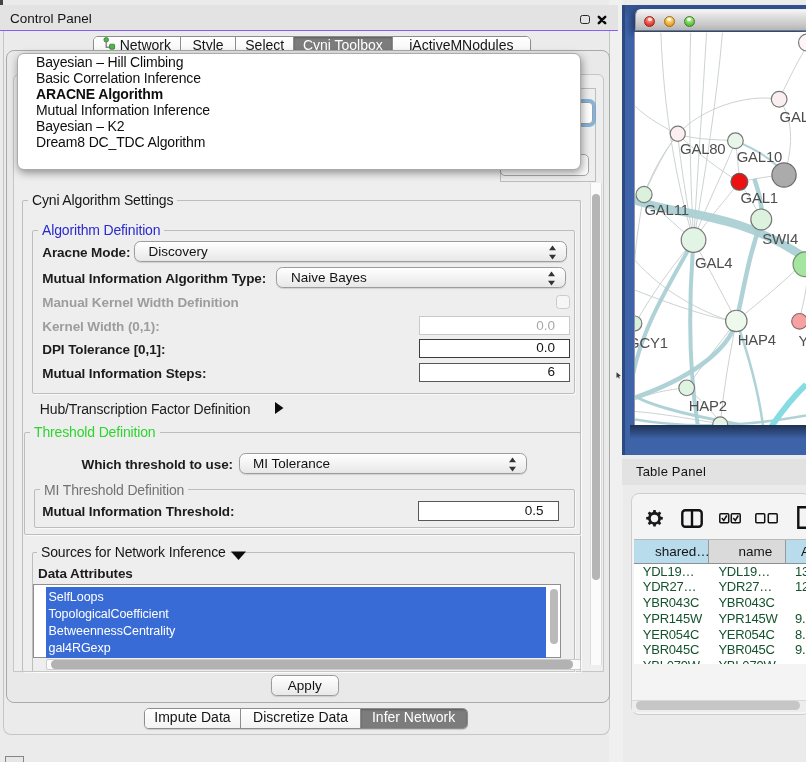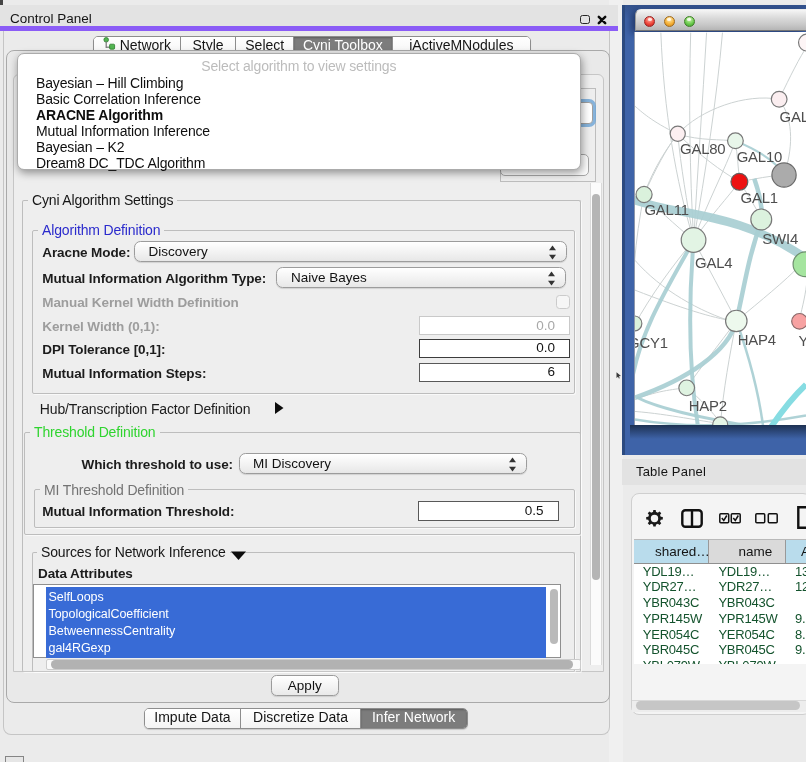--- a/index.html
+++ b/index.html
@@ -15,21 +15,21 @@
 .seg div:last-child{border-right:none}
 .seg div.sel{background:#7c7c7c;color:#fff;box-shadow:inset 0 1px 2px rgba(0,0,0,.25)}
 </style></head>
 <body>
 
 <div class="abs" style="left:0;top:0;width:3px;height:5px;background:#454545"></div>
 <div class="abs" style="left:609px;top:0;width:13.5px;height:762px;background:#f0f0f0"></div>
 
 <div class="abs" style="left:2.5px;top:31px;width:607px;height:704px;border:1px solid #c5c5c5;border-top:none;border-radius:0 0 8px 8px;background:#ebebeb"></div>
 
-<div class="abs" style="left:0;top:5px;width:618px;height:26px;background:#e3e3e3;border-bottom:5px solid #8b5cf6">
+<div class="abs" style="left:0;top:5px;width:618px;height:26px;background:#e3e3e3;border-bottom:1px solid #8b5cf6">
   <div class="abs" style="left:10px;top:0;height:26px;display:flex;align-items:center;font-size:13.5px;color:#141414">Control Panel</div>
   <div class="abs" style="left:580px;top:9.5px;width:9.5px;height:9.5px;border:1.6px solid #262626;border-radius:2.5px"></div>
   <svg class="abs" style="left:597px;top:10px" width="10" height="10" viewBox="0 0 10 10">
       <path d="M1.8 1.8 L8.2 8.2 M8.2 1.8 L1.8 8.2" stroke="#0a0a0a" stroke-width="2.5" stroke-linecap="round"></path>
     </svg>
 </div>
 
 <div class="seg" style="left:93px;top:36px;width:438px">
   <div style="width:87px"><svg width="13" height="14" viewBox="0 0 13 14" style="margin-right:4px">
         <circle cx="3.2" cy="2.8" r="2.3" fill="#53b552" stroke="#2c7c2c" stroke-width=".8"></circle>
@@ -83,21 +83,21 @@
 
 <div class="abs" style="left:39.8px;top:400.5px;font-size:14px;letter-spacing:-.15px;color:#1c1c1c">Hub/Transcription Factor Definition</div>
 <svg class="abs" style="left:272.5px;top:400.5px" width="12" height="14" viewBox="0 0 12 14">
     <path d="M2 1 L10.5 7 L2 13 Z" fill="#0c0c0c"></path>
   </svg>
 
 <div class="gbox" style="left:24px;top:431.5px;width:557px;height:103px"></div>
 <div class="gttl" style="left:30px;top:424.5px;color:#2fd42f;background:#eee">Threshold Definition</div>
 <div class="lbl" style="position:absolute;left:81.5px;top:456.5px">Which threshold to use:</div>
 <div class="combo" style="left:239px;top:452.5px;width:288px;height:21.5px">
-    <span style="left:13px">MI Discovery</span>
+    <span style="left:13px">MI Tolerance</span>
   <svg class="abs" style="right:9px;top:3px" width="9" height="15" viewBox="0 0 9 15">
       <path d="M4.5 0.5 L8 5.2 L1 5.2 Z" fill="#333"></path>
       <path d="M4.5 14.5 L8 9.8 L1 9.8 Z" fill="#333"></path>
     </svg>
 </div>
 <div class="gbox" style="left:34px;top:489px;width:541px;height:38.5px"></div>
 <div class="gttl" style="left:40px;top:482.5px;color:#737373;background:#eee">MI Threshold Definition</div>
 <div class="lbl" style="position:absolute;left:42.3px;top:504px">Mutual Information Threshold:</div>
 <div class="fld" style="left:418px;top:500.5px;width:140.5px;height:20px;border:1.3px solid #585858;line-height:17px">0.5</div>
 
@@ -126,21 +126,20 @@
   <div class="sel" style="width:106.5px">Infer Network</div>
 </div>
 
 <div class="abs" style="left:4.5px;top:755.5px;width:19.5px;height:10px;border:1.6px solid #858585;background:#e6e6e6"></div>
 
 <svg class="abs" style="left:616px;top:372px" width="6" height="7" viewBox="0 0 6 7">
     <path d="M0.5 0.3 L5 4.1 L2.9 4.2 L3.8 6.2 L2.9 6.6 L2 4.8 L0.5 6 Z" fill="#3a3a3a"></path>
   </svg>
 
 <div class="abs" style="left:17px;top:52.5px;width:563.5px;height:117.5px;background:#fff;border:1px solid #ababab;border-radius:7px;box-shadow:1px 3px 8px rgba(0,0,0,.4)">
-  <div style="height:21px;padding-top:3px;display:flex;align-items:center;justify-content:center;color:#bcbcbc;font-size:14px;letter-spacing:-.15px">Select algorithm to view settings</div>
   <div style="font-size:14px;letter-spacing:-.15px;color:#0e0e0e;line-height:16px;padding-left:18px;white-space:nowrap">Bayesian – Hill Climbing<br>Basic Correlation Inference<br><b>ARACNE Algorithm</b><br>Mutual Information Inference<br>Bayesian – K2<br>Dream8 DC_TDC Algorithm</div>
 </div>
 
 <div class="abs" style="left:622.3px;top:4.5px;width:183.7px;height:450px;background:linear-gradient(#33528d,#3e63a8 14px,#3e63a8)"></div>
 <div class="abs" style="left:622.3px;top:4.5px;width:3px;height:450px;background:#2c4a80"></div>
 
 <div class="abs" style="left:630px;top:424.5px;width:176px;height:14px;background:linear-gradient(#1d3152,#3e63a8)"></div>
 
 <div class="abs" style="left:634.5px;top:9.3px;width:171.5px;height:22.2px;border-radius:6px 0 0 0;background:linear-gradient(#f5f5f5,#dadada 40%,#c9c9c9 72%,#b5b5b5);border-top:1px solid #ececec;border-left:1px solid #9a9a9a;border-bottom:1px solid #757575;box-shadow:-4px 2px 7px rgba(5,10,40,.45)">
   <div class="abs" style="left:8.5px;top:6px;width:11px;height:11px;border-radius:50%;background:radial-gradient(circle at 50% 25%,#ffb3a8,#ee4337 60%,#bb2220);border:1px solid #992222">

